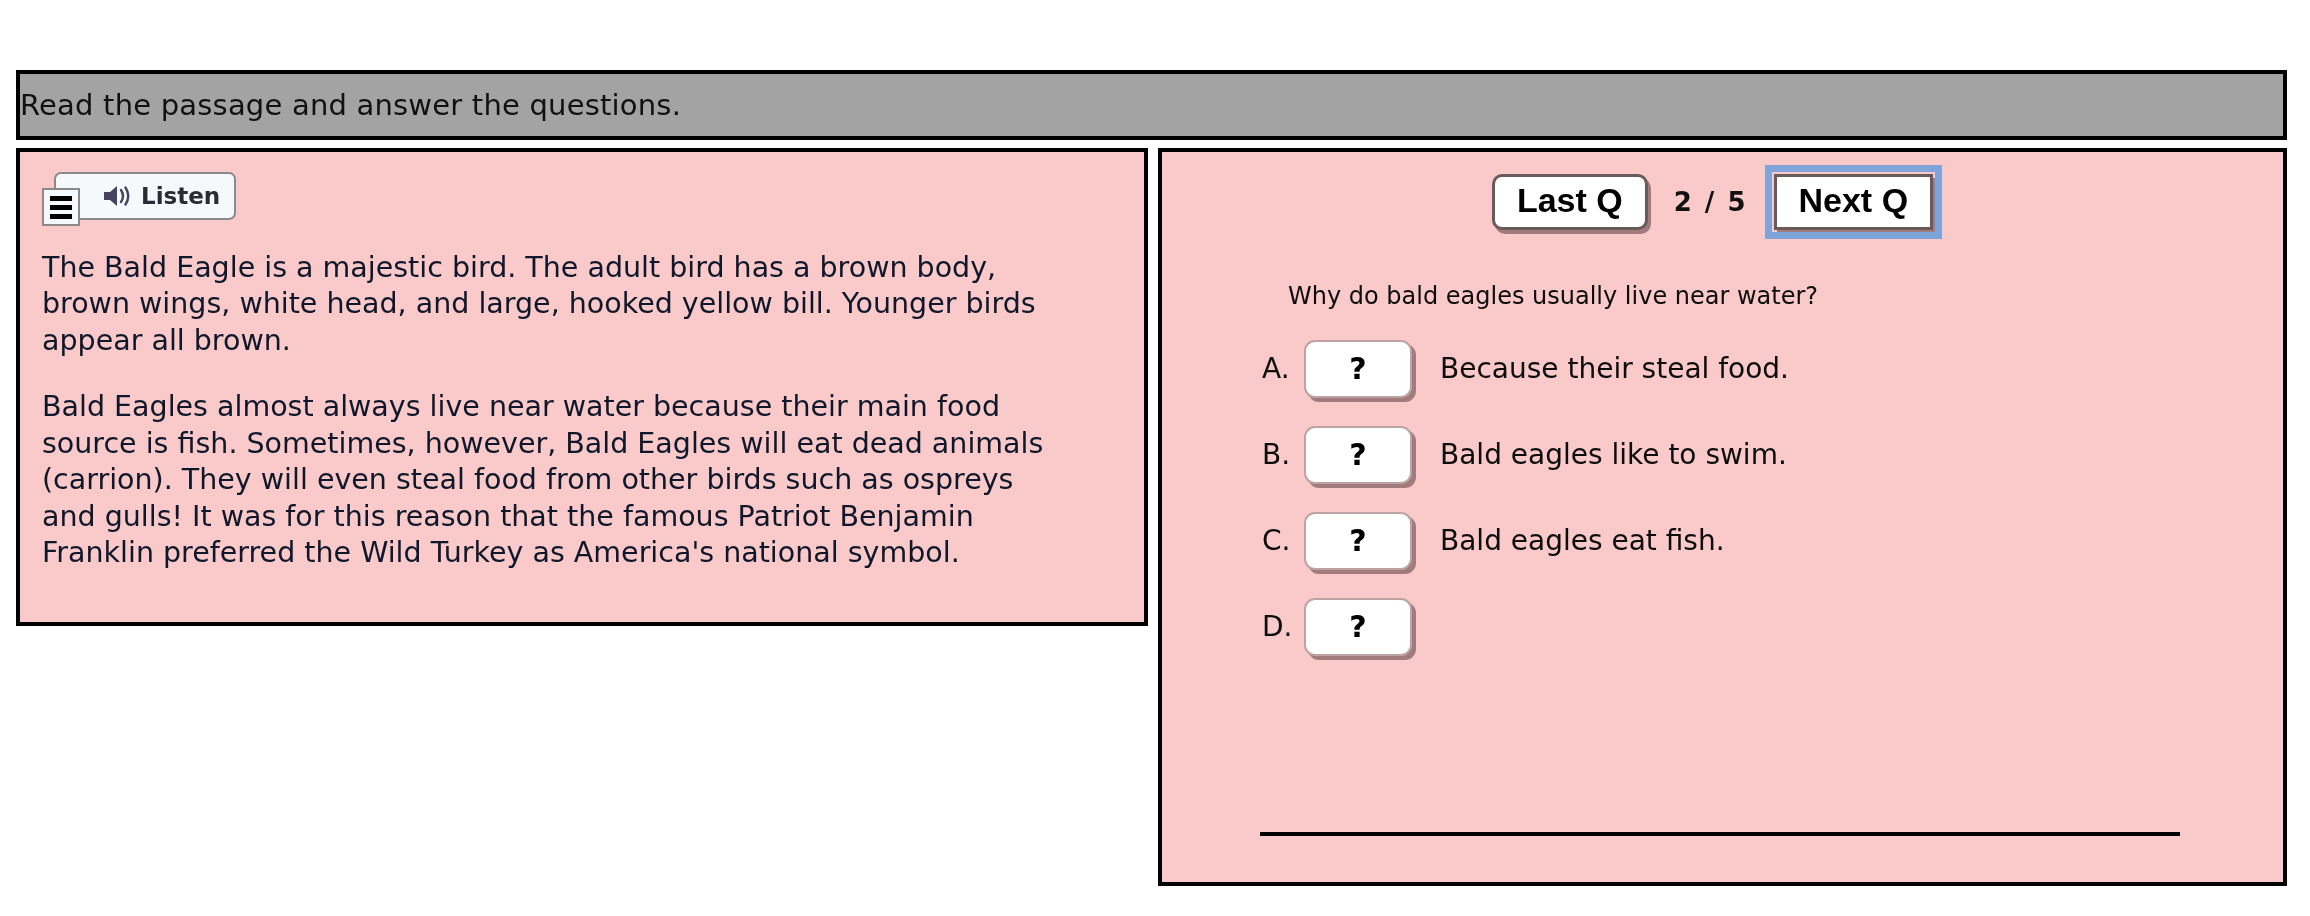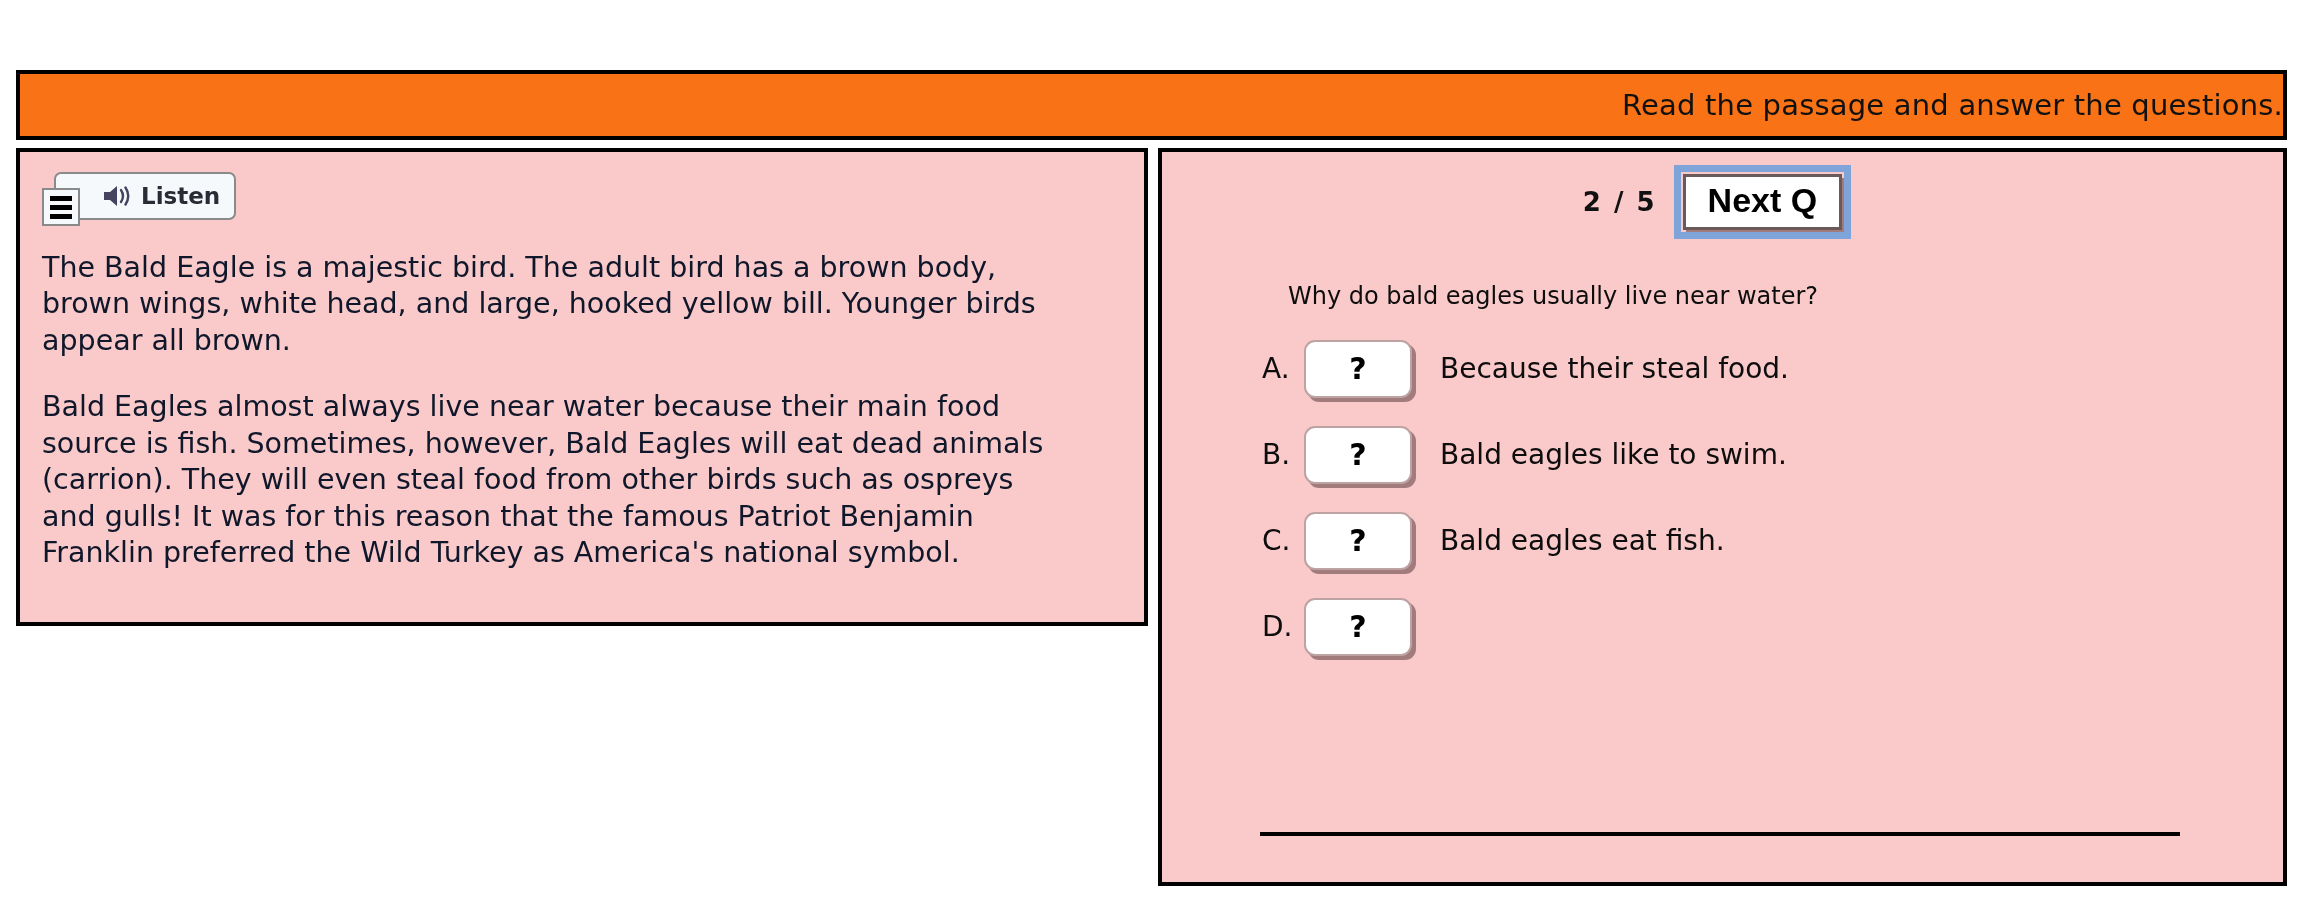--- a/index.html
+++ b/index.html
@@ -15,26 +15,26 @@
     position: relative;
   }
 
   
   #header-banner {
     position: absolute;
     left: 16px;
     top: 70px;
     width: 2271px;
     height: 70px;
-    background: #f97316;
+    background: #a3a3a3;
     border: 4px solid #000000;
     box-sizing: border-box;
     display: flex;
     align-items: center;
-    justify-content: flex-end;
+    justify-content: flex-start;
   }
   #header-title {
     font-size: 29px;
     color: #111111;
     letter-spacing: 0.2px;
     white-space: nowrap;
   }
 
   
   #passage-panel {
@@ -233,20 +233,21 @@
     <span id="listen-label">Listen</span>
   </div>
 
   <p id="passage-p1" class="passage-paragraph">The Bald Eagle is a majestic bird. The adult bird has a brown body, brown wings, white head, and large, hooked yellow bill. Younger birds appear all brown.</p>
   <p id="passage-p2" class="passage-paragraph">Bald Eagles almost always live near water because their main food source is fish. Sometimes, however, Bald Eagles will eat dead animals (carrion). They will even steal food from other birds such as ospreys and gulls! It was for this reason that the famous Patriot Benjamin Franklin preferred the Wild Turkey as America's national symbol.</p>
 </div>
 
 <div id="question-panel">
 
   <div id="question-nav">
+    <button class="nav-button" id="last-q-button">Last Q</button>
     <span id="question-counter">2 / 5</span>
     <button class="nav-button" id="next-q-button">Next Q</button>
   </div>
 
   <div id="question-prompt">Why do bald eagles usually live near water?</div>
 
   <div id="answer-list">
 
     <div class="answer-row">
       <span class="answer-letter">A.</span>

